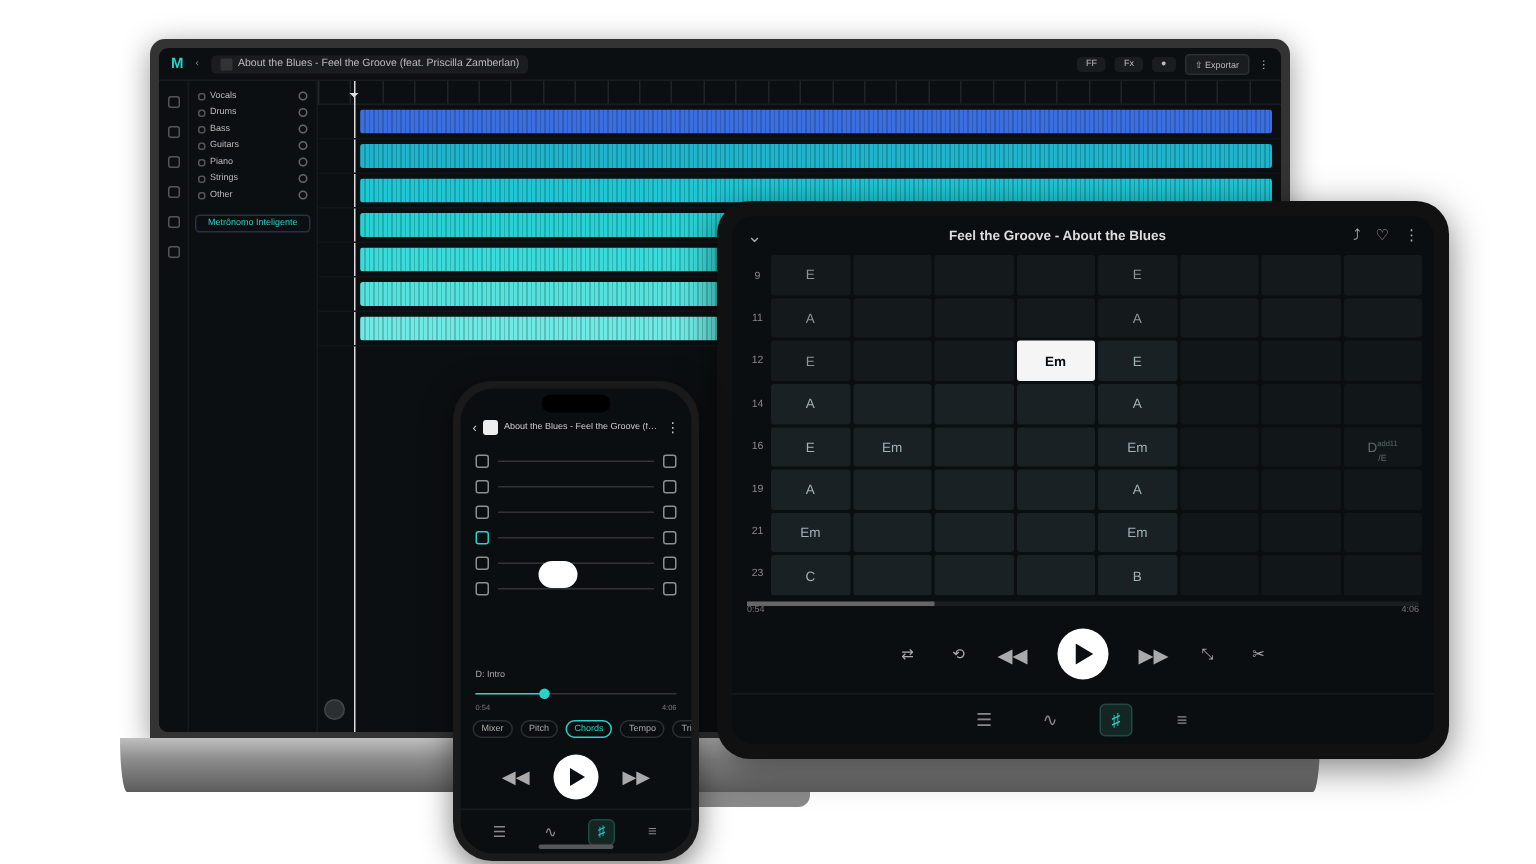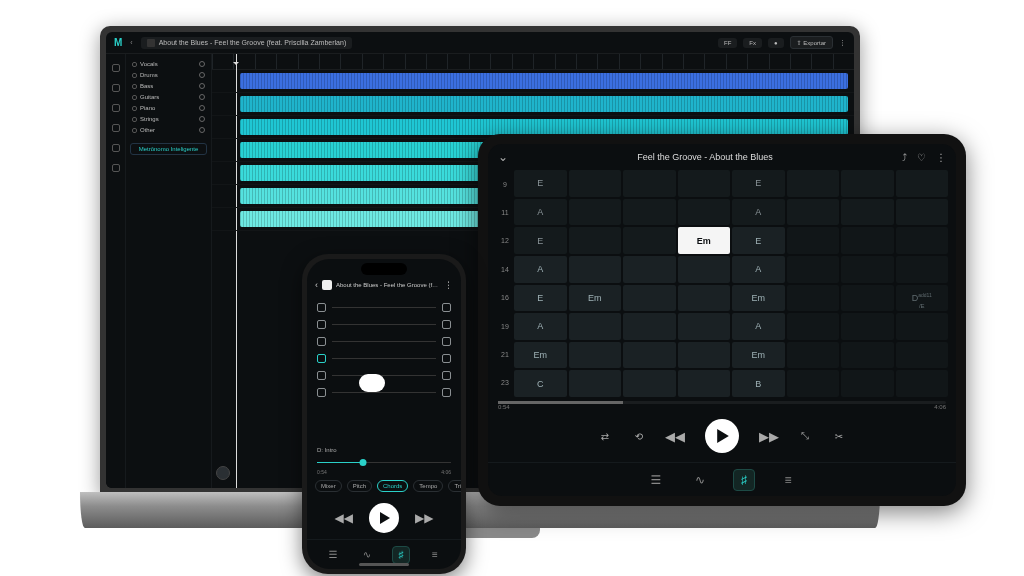--- a/index.html
+++ b/index.html
@@ -90,21 +90,21 @@
   }
   .tab-screen {
     width:100%; height:100%; background:#0b0e10;
     border-radius:14px; overflow:hidden;
     display:flex; flex-direction:column;
   }
   .tab-header {
     height:26px; display:flex; align-items:center; padding:0 10px;
     font-size:9px; color:#ddd;
   }
-  .tab-title { margin:auto; font-weight:400; }
+  .tab-title { margin:auto; font-weight:700; }
   .tab-hicons { display:flex; gap:10px; font-size:10px; color:#aaa;}
   .tab-chev { font-size:12px; color:#aaa; }
   .tab-grid-wrap { flex:1; display:flex; padding:0 8px; overflow:hidden;}
   .tab-rownums {
     width:18px; display:flex; flex-direction:column;
   }
   .tab-rownum { flex:1; font-size:7px; color:#888; display:flex; align-items:center; justify-content:center;}
   .tab-grid { flex:1; display:flex; flex-direction:column; gap:2px;}
   .tab-row { flex:1; display:flex; gap:2px;}
   .tab-cell {

